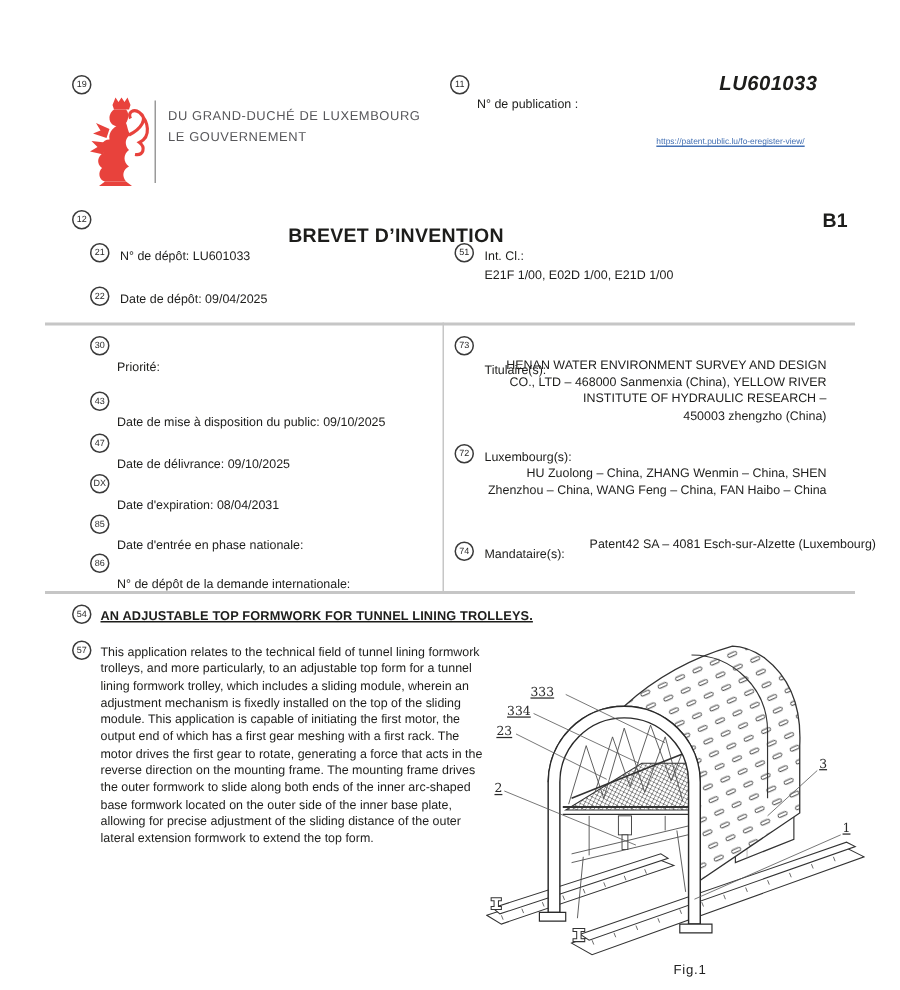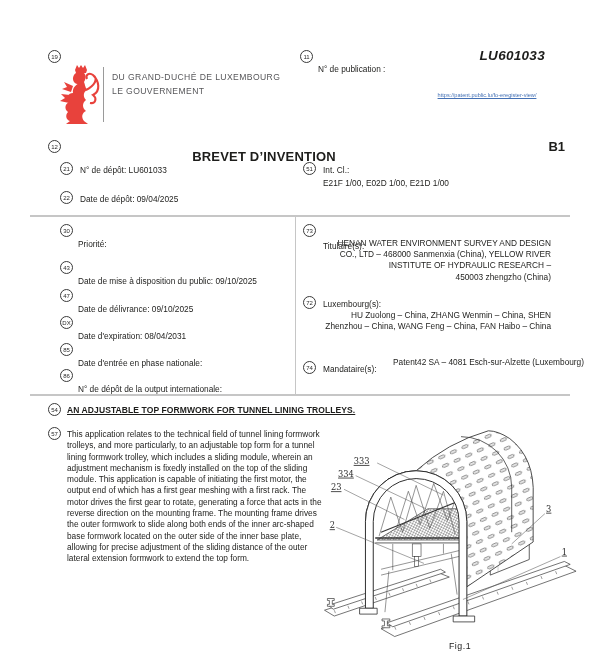--- a/index.html
+++ b/index.html
@@ -88,21 +88,21 @@
 <div class="field-row" style="left:60px;top:316px;">
   <span class="circ" style="left:0;top:0;">DX</span>
   <span class="ftext ft">Date d'expiration: 08/04/2031</span>
 </div>
 <div class="field-row" style="left:60px;top:343px;">
   <span class="circ" style="left:0;top:0;">85</span>
   <span class="ftext ft">Date d'entrée en phase nationale:</span>
 </div>
 <div class="field-row" style="left:60px;top:369px;">
   <span class="circ" style="left:0;top:0;">86</span>
-  <span class="ftext ft">N° de dépôt de la output internationale:</span>
+  <span class="ftext ft">N° de dépôt de la demande internationale:</span>
 </div>
 
 <span class="circ" style="left:303px;top:224px;">73</span>
 <div class="abs flabel" style="left:323px;top:241px;">Titulaire(s):</div>
 <div class="abs fbody" style="left:323px;top:238px;width:228px;">HENAN WATER ENVIRONMENT SURVEY AND DESIGN CO., LTD – 468000 Sanmenxia (China), YELLOW RIVER INSTITUTE OF HYDRAULIC RESEARCH –
 450003 zhengzho (China)</div>
 
 <span class="circ" style="left:303px;top:296px;">72</span>
 <div class="abs flabel" style="left:323px;top:299px;">Luxembourg(s):</div>
 <div class="abs fbody" style="left:323px;top:310px;width:228px;">HU Zuolong – China, ZHANG Wenmin – China, SHEN Zhenzhou – China, WANG Feng – China, FAN Haibo – China</div>

